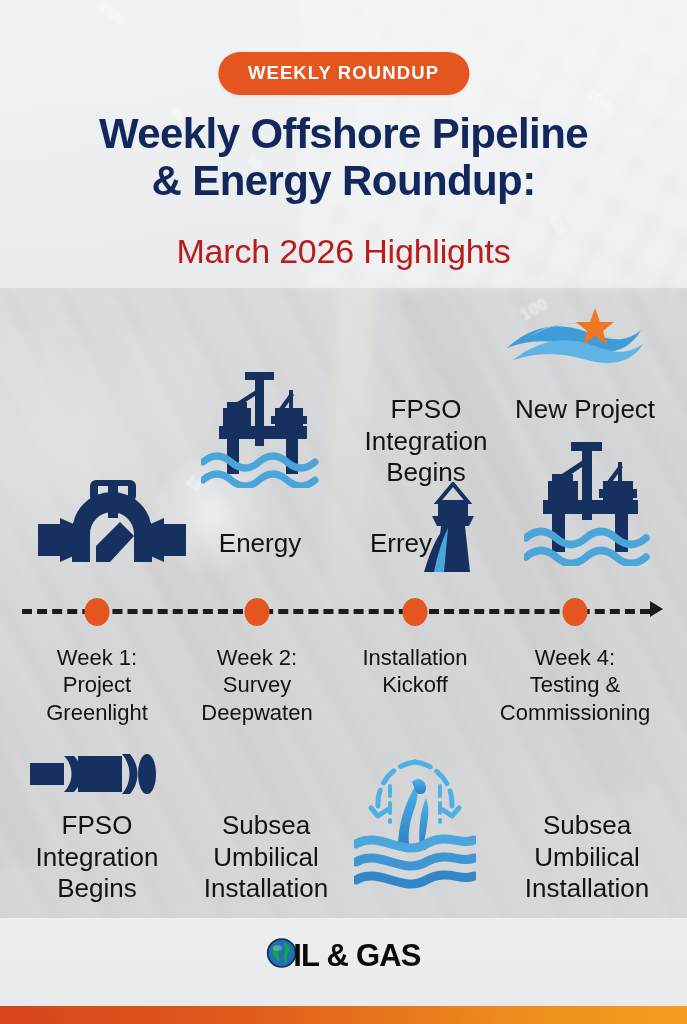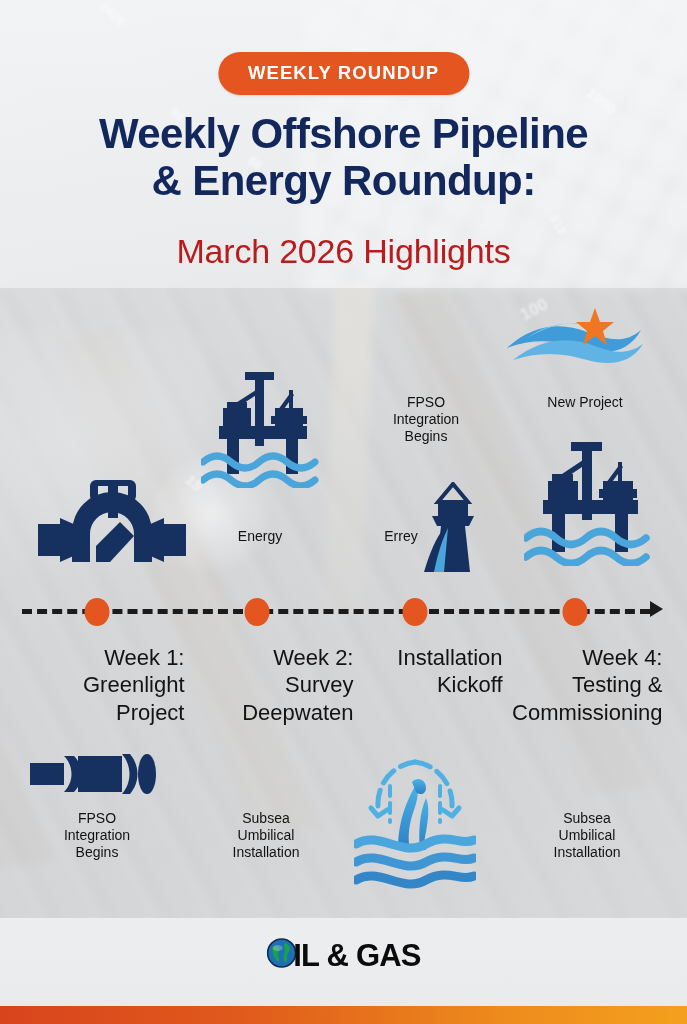--- a/index.html
+++ b/index.html
@@ -84,41 +84,41 @@
   .subtitle{
     position:absolute;left:0;top:232px;width:687px;text-align:center;
     color:#b91c1c;font-size:34px;font-weight:400;letter-spacing:-.2px;
   }
 
   
   .stage{position:absolute;left:0;top:288px;width:687px;height:320px;}
   .icon{position:absolute;}
   .cap{
     position:absolute;text-align:center;color:#131313;
-    font-size:14px;line-height:1.22;font-weight:400;
+    font-size:26px;line-height:1.22;font-weight:400;
   }
 
   
   .timeline{position:absolute;left:0;top:596px;width:687px;height:32px;}
   .tl-line{
     position:absolute;left:22px;top:13px;width:628px;height:0;
     border-top:5px dashed #1b1b1b;
   }
   .tl-arrow{
     position:absolute;left:650px;top:5px;width:0;height:0;
     border-top:8px solid transparent;border-bottom:8px solid transparent;
     border-left:13px solid #1b1b1b;
   }
   .tl-dot{
     position:absolute;top:2px;width:25px;height:28px;border-radius:50%;
     background:#e4551f;transform:translateX(-50%);
   }
   .tl-labels{position:absolute;left:0;top:644px;width:687px;height:90px;}
   .tl-label{
-    position:absolute;text-align:right;color:#131313;
+    position:absolute;text-align:center;color:#131313;
     font-size:22px;line-height:1.24;transform:translateX(-50%);
   }
 
   
   .bottom{position:absolute;left:0;top:740px;width:687px;height:180px;}
 
   
   .footer{
     position:absolute;left:0;top:918px;width:687px;height:88px;
     background:linear-gradient(180deg,#eceef0,#e8eaec);
@@ -270,24 +270,24 @@
         <div class="tl-dot" style="left: 97px;"></div>
         <div class="tl-dot" style="left: 257px;"></div>
         <div class="tl-dot" style="left: 415px;"></div>
         <div class="tl-dot" style="left: 575px;"></div>
       </div>
   </div>
 
   <div class="tl-labels" id="tl-labels">
       <div class="tl-label" style="left: 97px; top: 0px; width: 175px;">
         <div>Week 1:</div>
+        <div>Project</div>
         <div>Greenlight</div>
-        <div>Project</div>
-      </div>
-      <div class="tl-label" style="left: 266px; top: 0px; width: 175px;">
+      </div>
+      <div class="tl-label" style="left: 257px; top: 0px; width: 175px;">
         <div>Week 2:</div>
         <div>Survey</div>
         <div>Deepwaten</div>
       </div>
       <div class="tl-label" style="left: 415px; top: 0px; width: 175px;">
         <div>Installation</div>
         <div>Kickoff</div>
       </div>
       <div class="tl-label" style="left: 575px; top: 0px; width: 175px;">
         <div>Week 4:</div>

